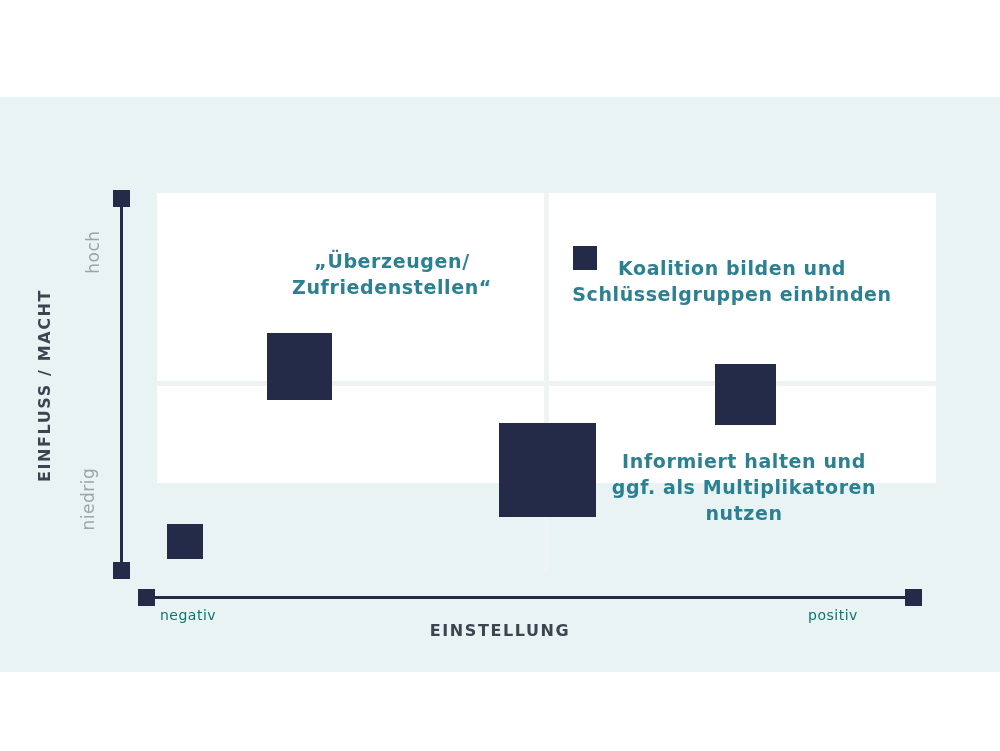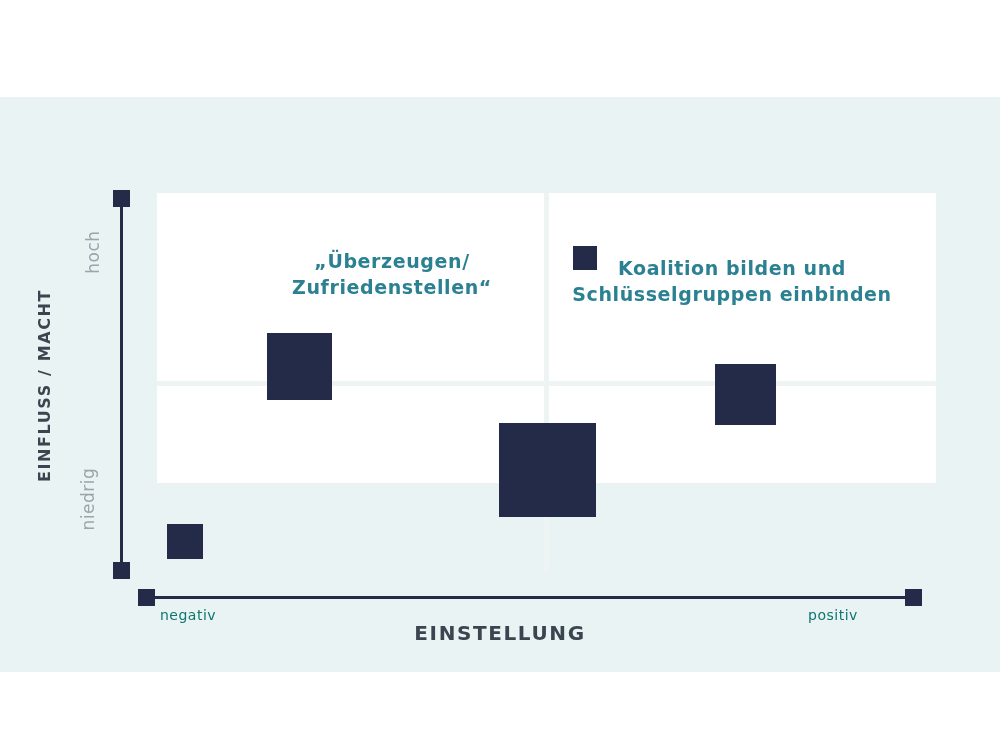--- a/index.html
+++ b/index.html
@@ -120,21 +120,21 @@
   #ytick-hoch  { left: 48px;  top: 242px; }
   #ytick-niedrig { left: 43px; top: 489px; }
 
   #xaxis-title {
     position: absolute;
     left: 0;
     top: 621px;
     width: 1000px;
     text-align: center;
     color: #3a4550;
-    font-size: 20px;
+    font-size: 16px;
     font-weight: bold;
     letter-spacing: 1.6px;
   }
   .xtick {
     position: absolute;
     color: #0f766e;
     font-size: 14px;
     letter-spacing: 0.5px;
     top: 607px;
   }
@@ -158,20 +158,23 @@
     <div class="marker" style="left:342px; top:230px; width:97px; height:94px;"></div>
     <div class="marker" style="left:10px; top:331px; width:36px; height:35px;"></div>
 
     <div class="qlabel" style="left:85px; top:55px; width:300px;">„Überzeugen/
 Zufriedenstellen“</div>
 
     <div class="qlabel" style="left:390px; top:62px; width:370px;">Koalition bilden und
 Schlüsselgruppen einbinden</div>
 
 
+    <div class="qlabel" style="left:422px; top:255px; width:330px;">Informiert halten und
+ggf. als Multiplikatoren
+nutzen</div>
   </div>
 
   <div id="yaxis-line"></div>
   <div class="cap" style="left:113px; top:190px;"></div>
   <div class="cap" style="left:113px; top:562px;"></div>
 
   <div id="yaxis-title">EINFLUSS / MACHT</div>
 
   <div class="ytick" id="ytick-hoch">hoch</div>
   <div class="ytick" id="ytick-niedrig">niedrig</div>

